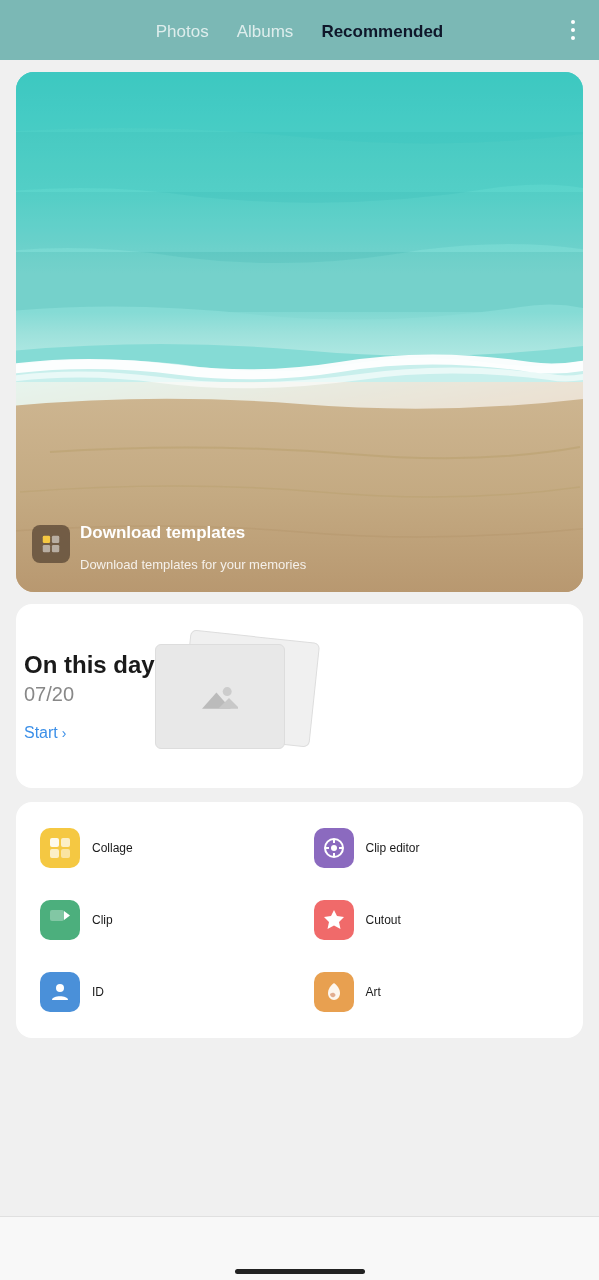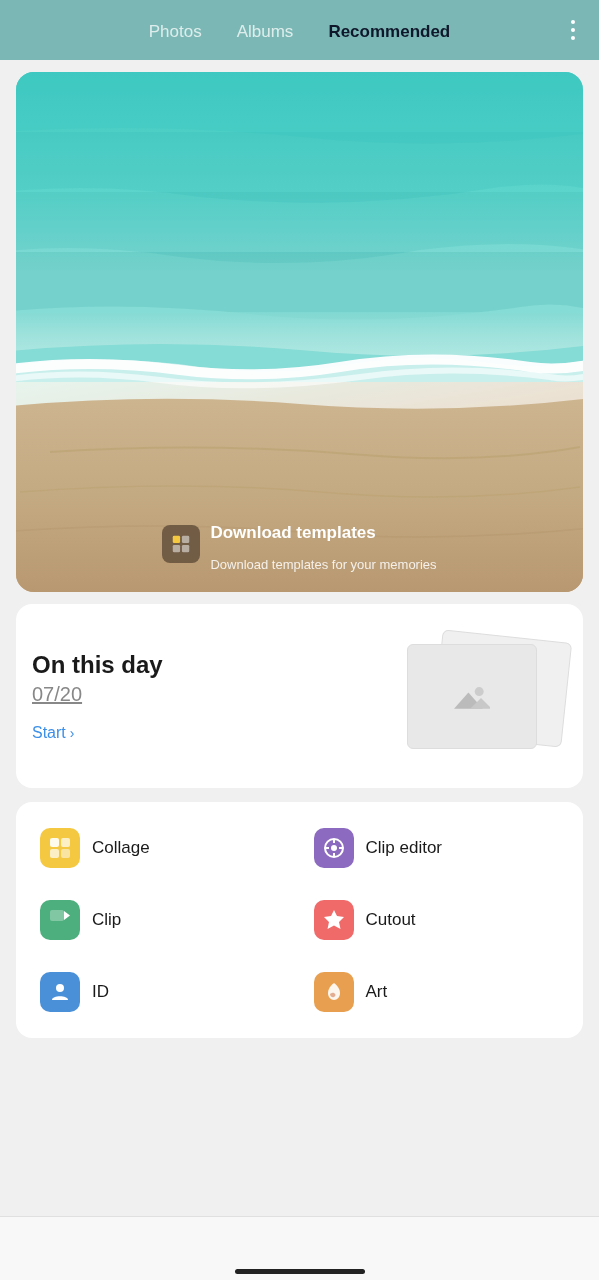--- a/index.html
+++ b/index.html
@@ -16,21 +16,21 @@
     .header {
       background: #7bb8b5;
       display: flex;
       align-items: center;
       justify-content: center;
       padding: 18px 20px 14px;
       position: relative;
     }
     .header-tabs {
       display: flex;
-      gap: 35px;
+      gap: 28px;
       text-align: center;
     }
     .header-tab {
       font-size: 17px;
       color: rgba(255,255,255,0.75);
       font-weight: 400;
       cursor: pointer;
       padding: 4px 0;
     }
     .header-tab.active {
@@ -69,21 +69,21 @@
       position: absolute;
       top: 0; left: 0;
     }
     
     .hero-overlay {
       position: absolute;
       bottom: 0; left: 0; right: 0;
       padding: 18px 16px 20px;
       display: flex;
       align-items: center;
-      justify-content: center;
+      justify-content: space-between;
     }
     .hero-info {
       display: flex;
       align-items: flex-start;
       gap: 10px;
     }
     .hero-icon-box {
       width: 38px;
       height: 38px;
       border-radius: 8px;
@@ -116,37 +116,36 @@
       cursor: pointer;
       white-space: nowrap;
       flex-shrink: 0;
     }
 
     
     .section-card {
       margin: 0 16px 14px;
       background: #fff;
       border-radius: 16px;
-      padding: 22px 16px;
-      display: flex;
-      align-items: center;
-      justify-content: space-between;
+      padding: 22px 8px;
+      display: flex;
+      align-items: center;
+      justify-content: flex-start;
     }
     .on-this-day-left { }
     .on-this-day-title {
       font-size: 24px;
       font-weight: 800;
       color: #1a1a1a;
     }
     .on-this-day-date {
       font-size: 20px;
       font-weight: 500;
       color: #888;
       margin-top: 4px;
-      text-decoration: underline;
     }
     .start-link {
       display: inline-flex;
       align-items: center;
       gap: 4px;
       color: #3b8fe8;
       font-size: 16px;
       font-weight: 400;
       margin-top: 18px;
       cursor: pointer;
@@ -213,21 +212,21 @@
       width: 40px;
       height: 40px;
       border-radius: 10px;
       display: flex;
       align-items: center;
       justify-content: center;
       font-size: 20px;
       flex-shrink: 0;
     }
     .feature-label {
-      font-size: 17px;
+      font-size: 12px;
       font-weight: 500;
       color: #1a1a1a;
     }
 
     
     .icon-collage { background: #f5c842; }
     .icon-video { background: #8b6abf; }
     .icon-clip { background: #4caf7d; }
     .icon-id { background: #4a90d9; }
     .icon-cutout { background: #f06a6a; }

